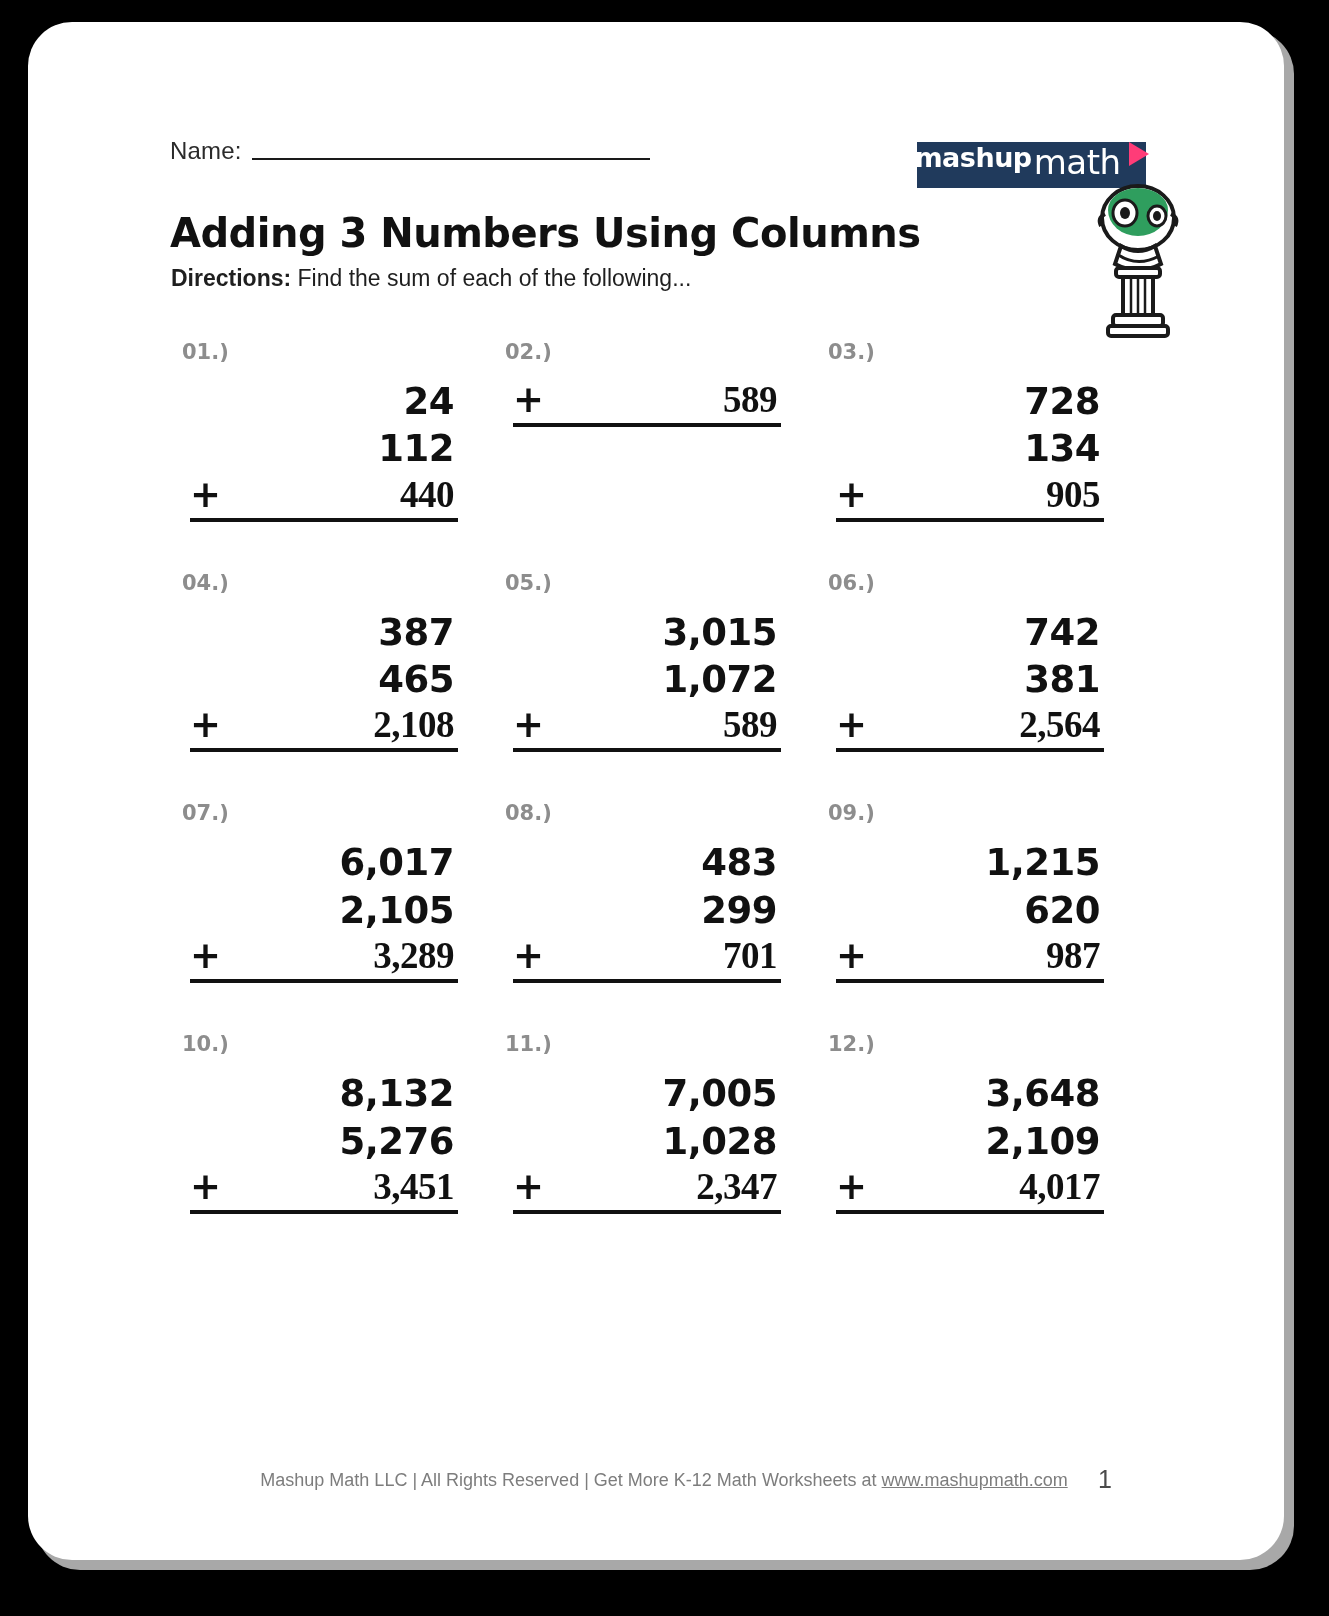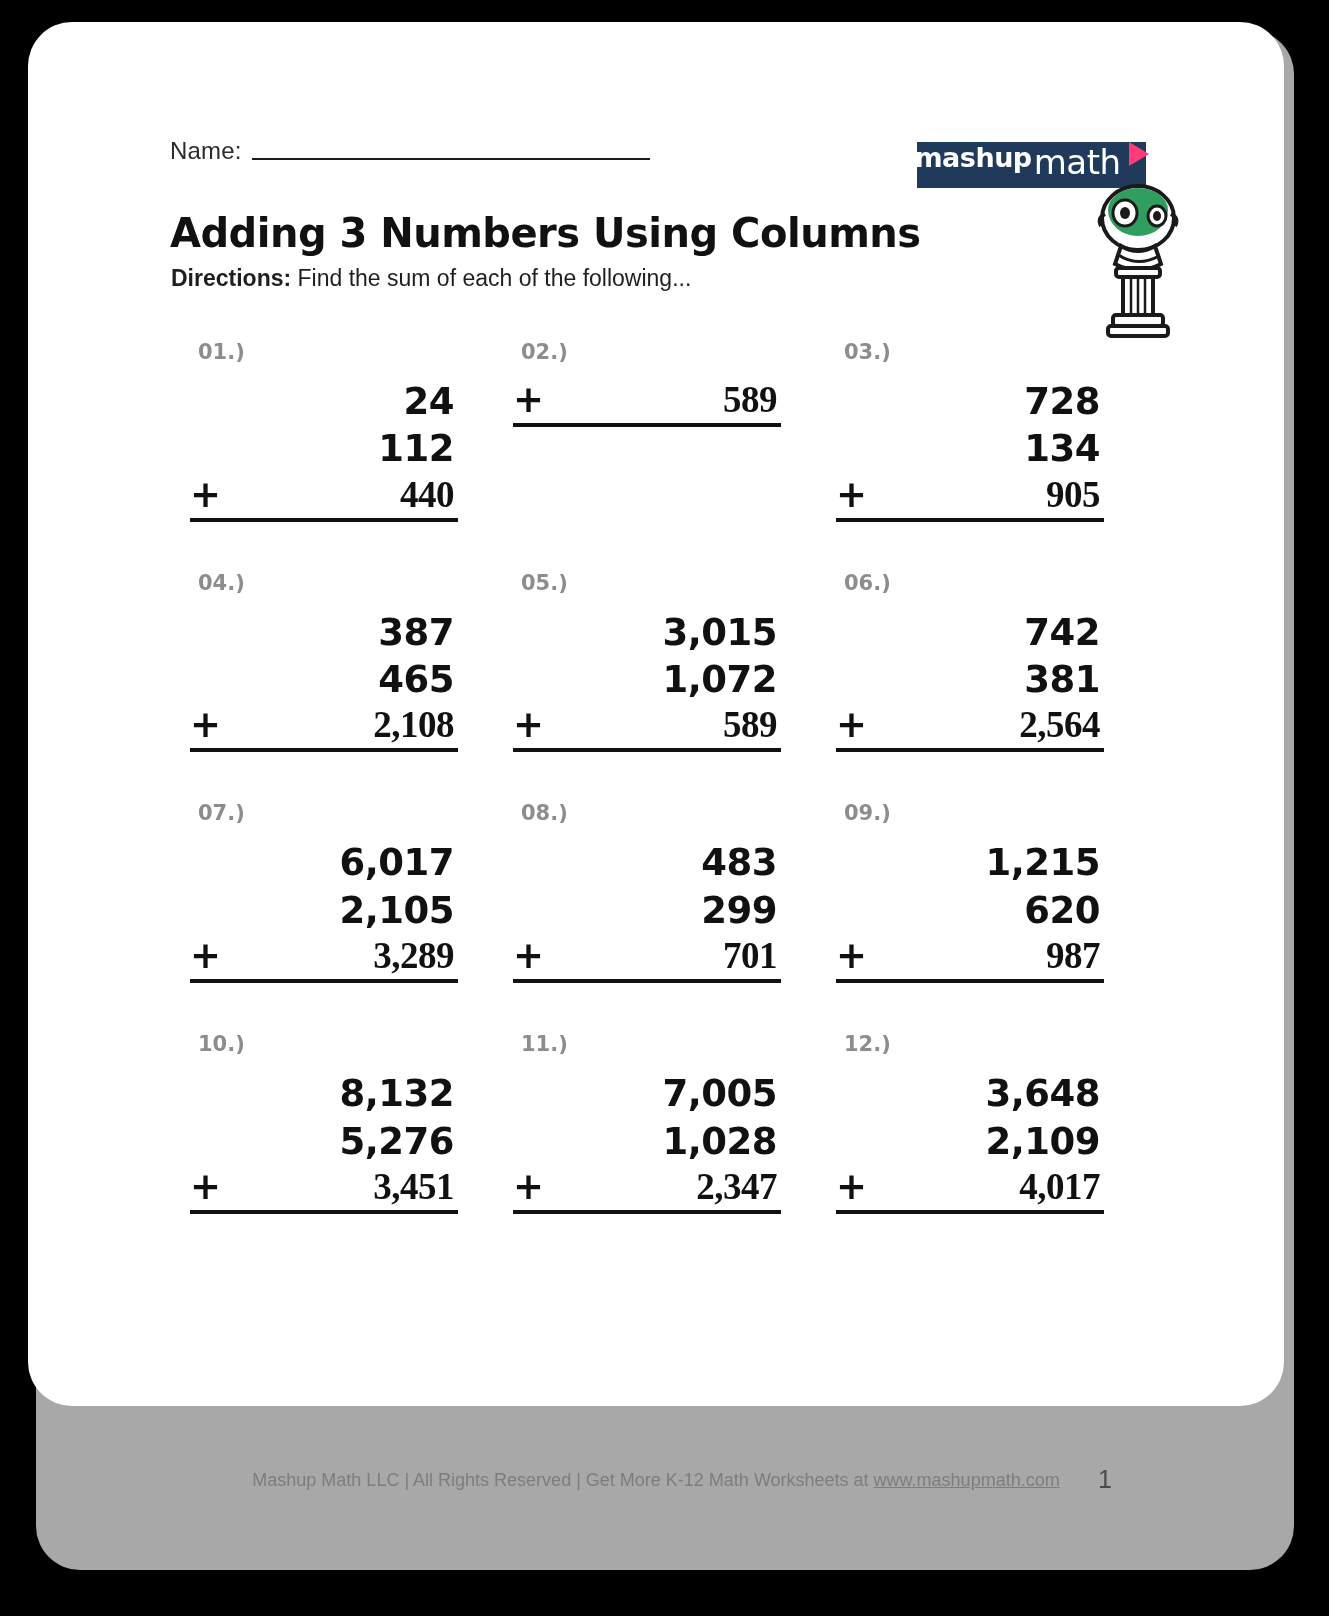--- a/index.html
+++ b/index.html
@@ -20,21 +20,21 @@
     width: 1258px;
     height: 1540px;
     background: #a8a8a8;
     border-radius: 44px;
   }
   .page {
     position: absolute;
     left: 28px;
     top: 22px;
     width: 1256px;
-    height: 1384px;
+    height: 1538px;
     background: #ffffff;
     border-radius: 44px;
   }
 
   
   .name-row {
     position: absolute;
     left: 142px;
     top: 115px;
     display: flex;
@@ -134,21 +134,21 @@
   .cell {
     width: 323px;
     position: relative;
   }
   .qnum {
     font-family: "DejaVu Sans", sans-serif;
     font-weight: bold;
     font-size: 21px;
     color: #8d8d8d;
     letter-spacing: 0px;
-    margin-left: 28px;
+    margin-left: 12px;
   }
   .problem {
     margin-top: 14px;
     width: 268px;
     margin-left: 20px;
   }
   .addend {
     text-align: right;
     font-family: "DejaVu Sans", sans-serif;
     font-weight: bold;
@@ -179,21 +179,21 @@
     font-weight: bold;
     font-size: 37px;
     color: #111111;
     padding-right: 4px;
     letter-spacing: -0.5px;
   }
 
   
   .footer {
     position: absolute;
-    left: 0;
+    left: 8px;
     top: 1448px;
     width: 1256px;
     text-align: center;
     font-family: "Liberation Sans", sans-serif;
     font-size: 18px;
     color: #7d7d7d;
   }
   .footer a {
     color: #7d7d7d;
     text-decoration: underline;

